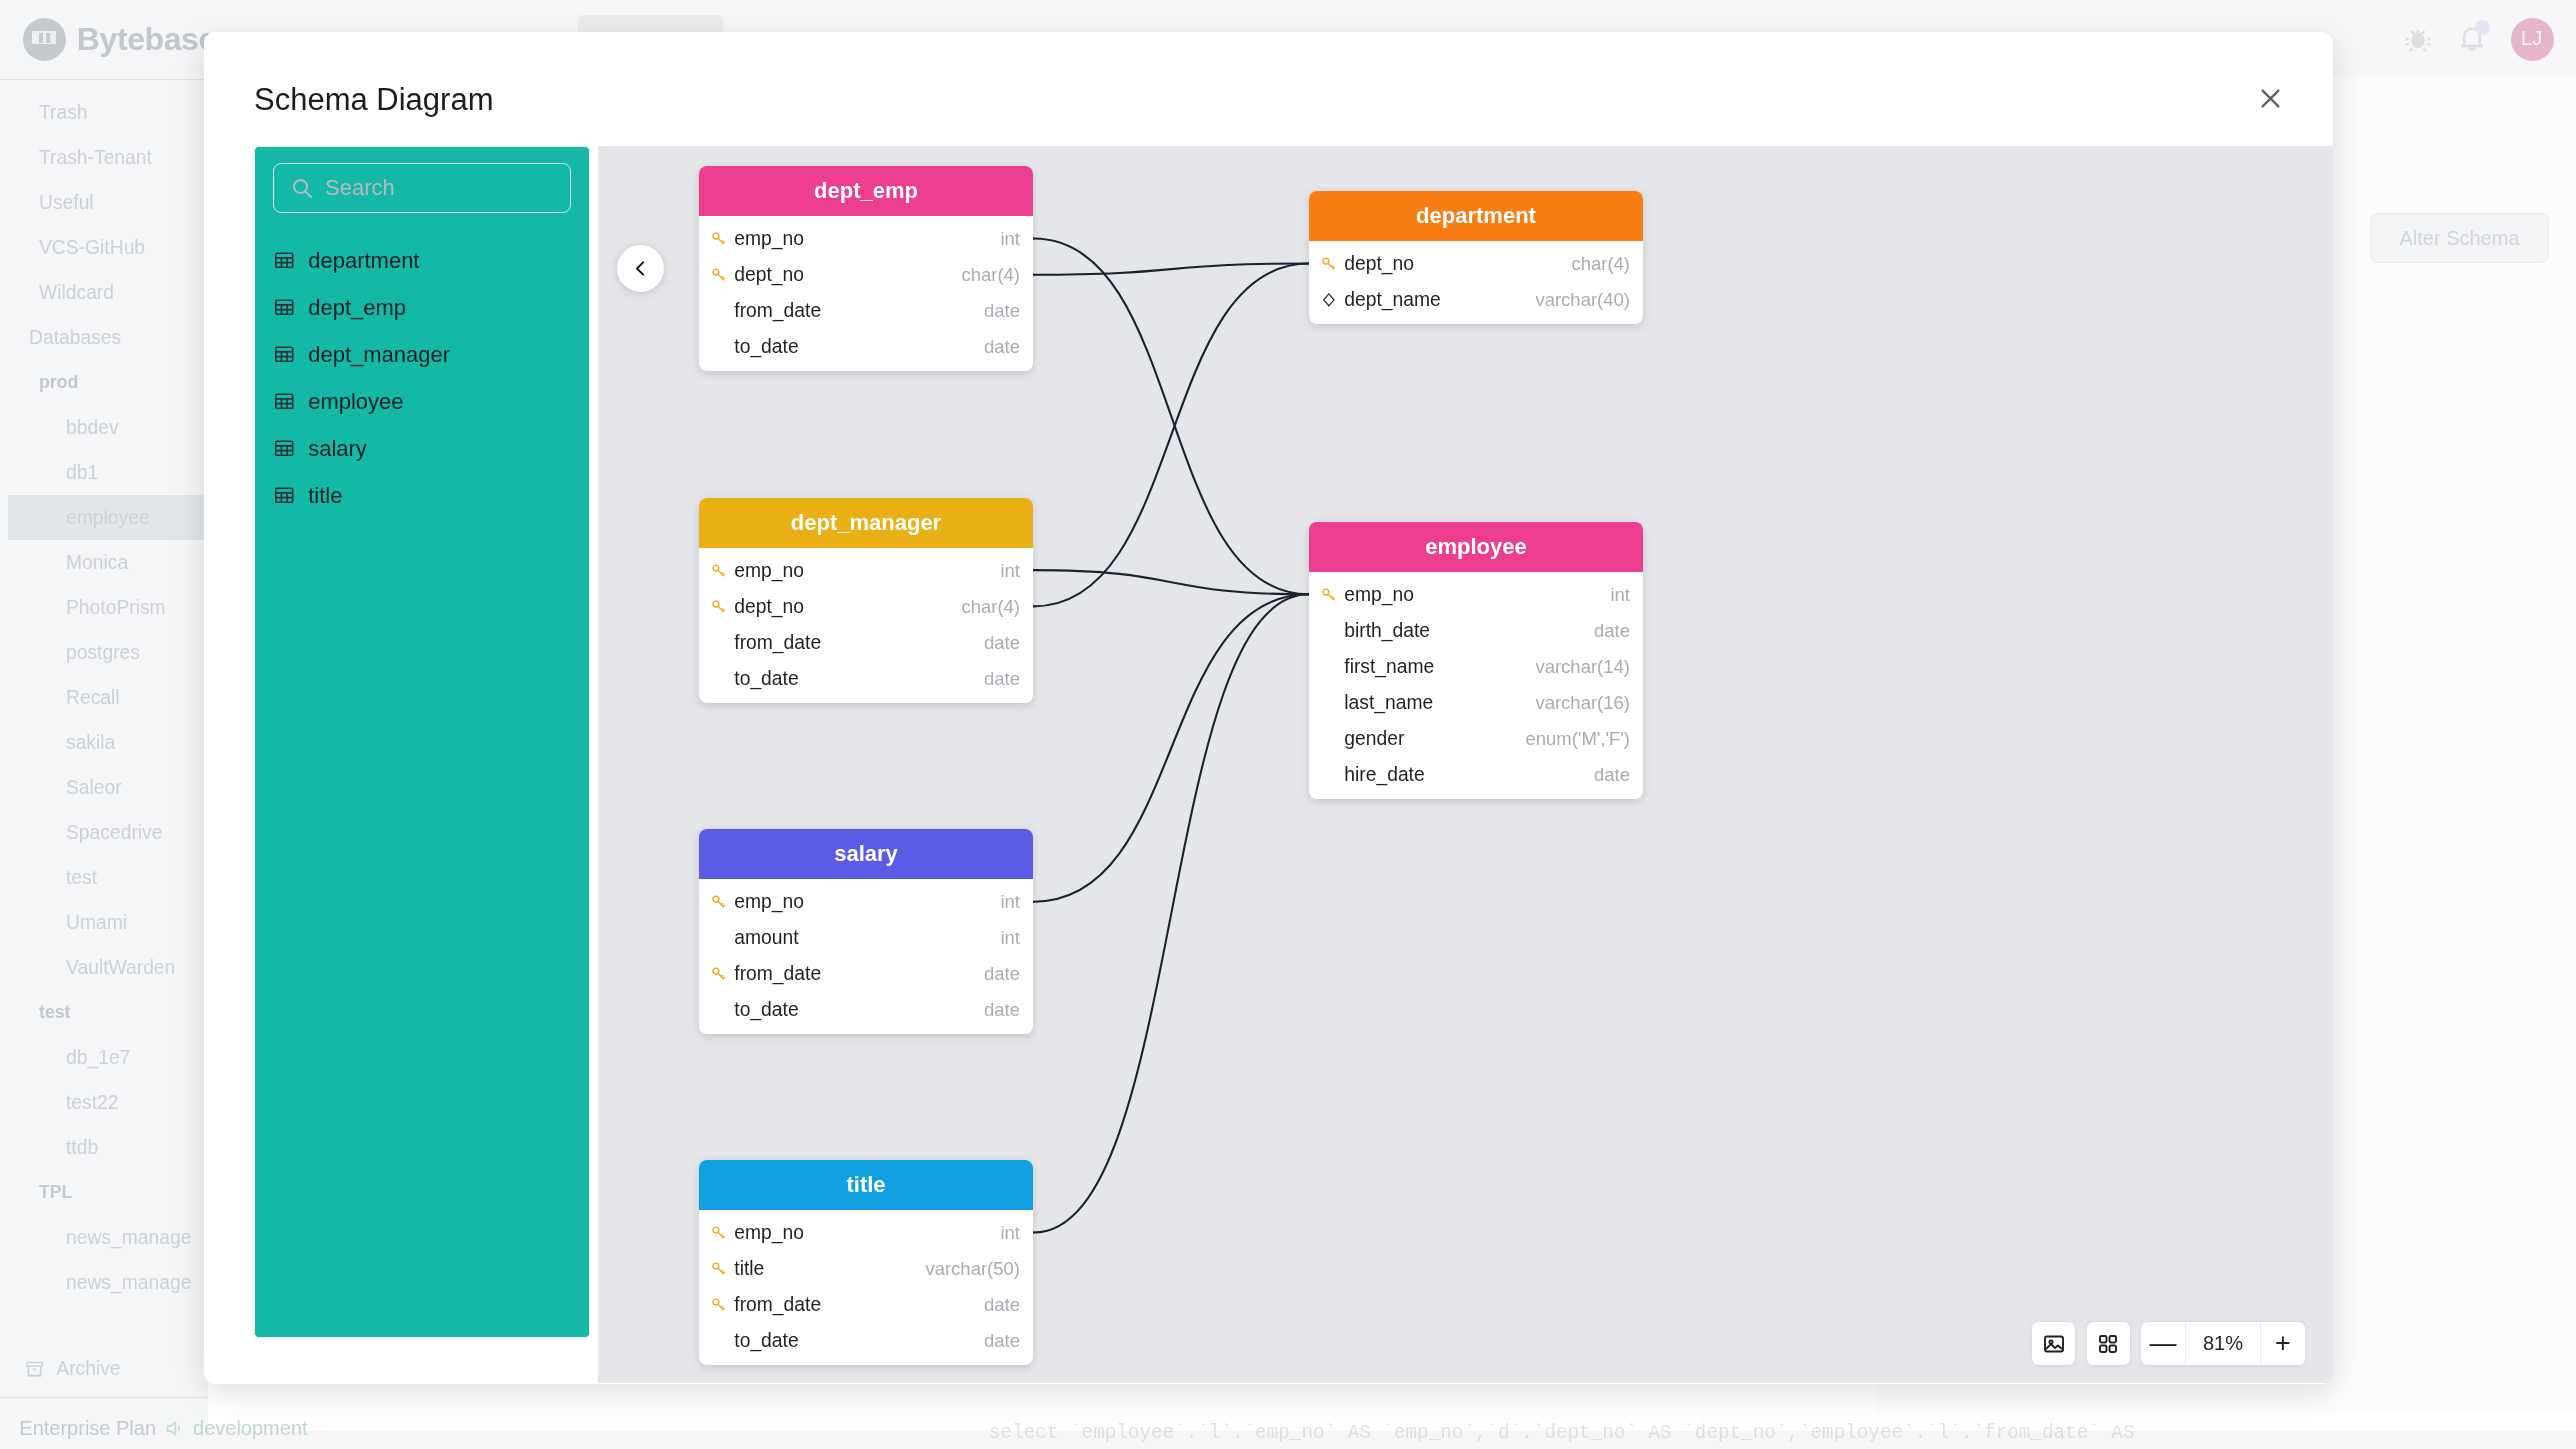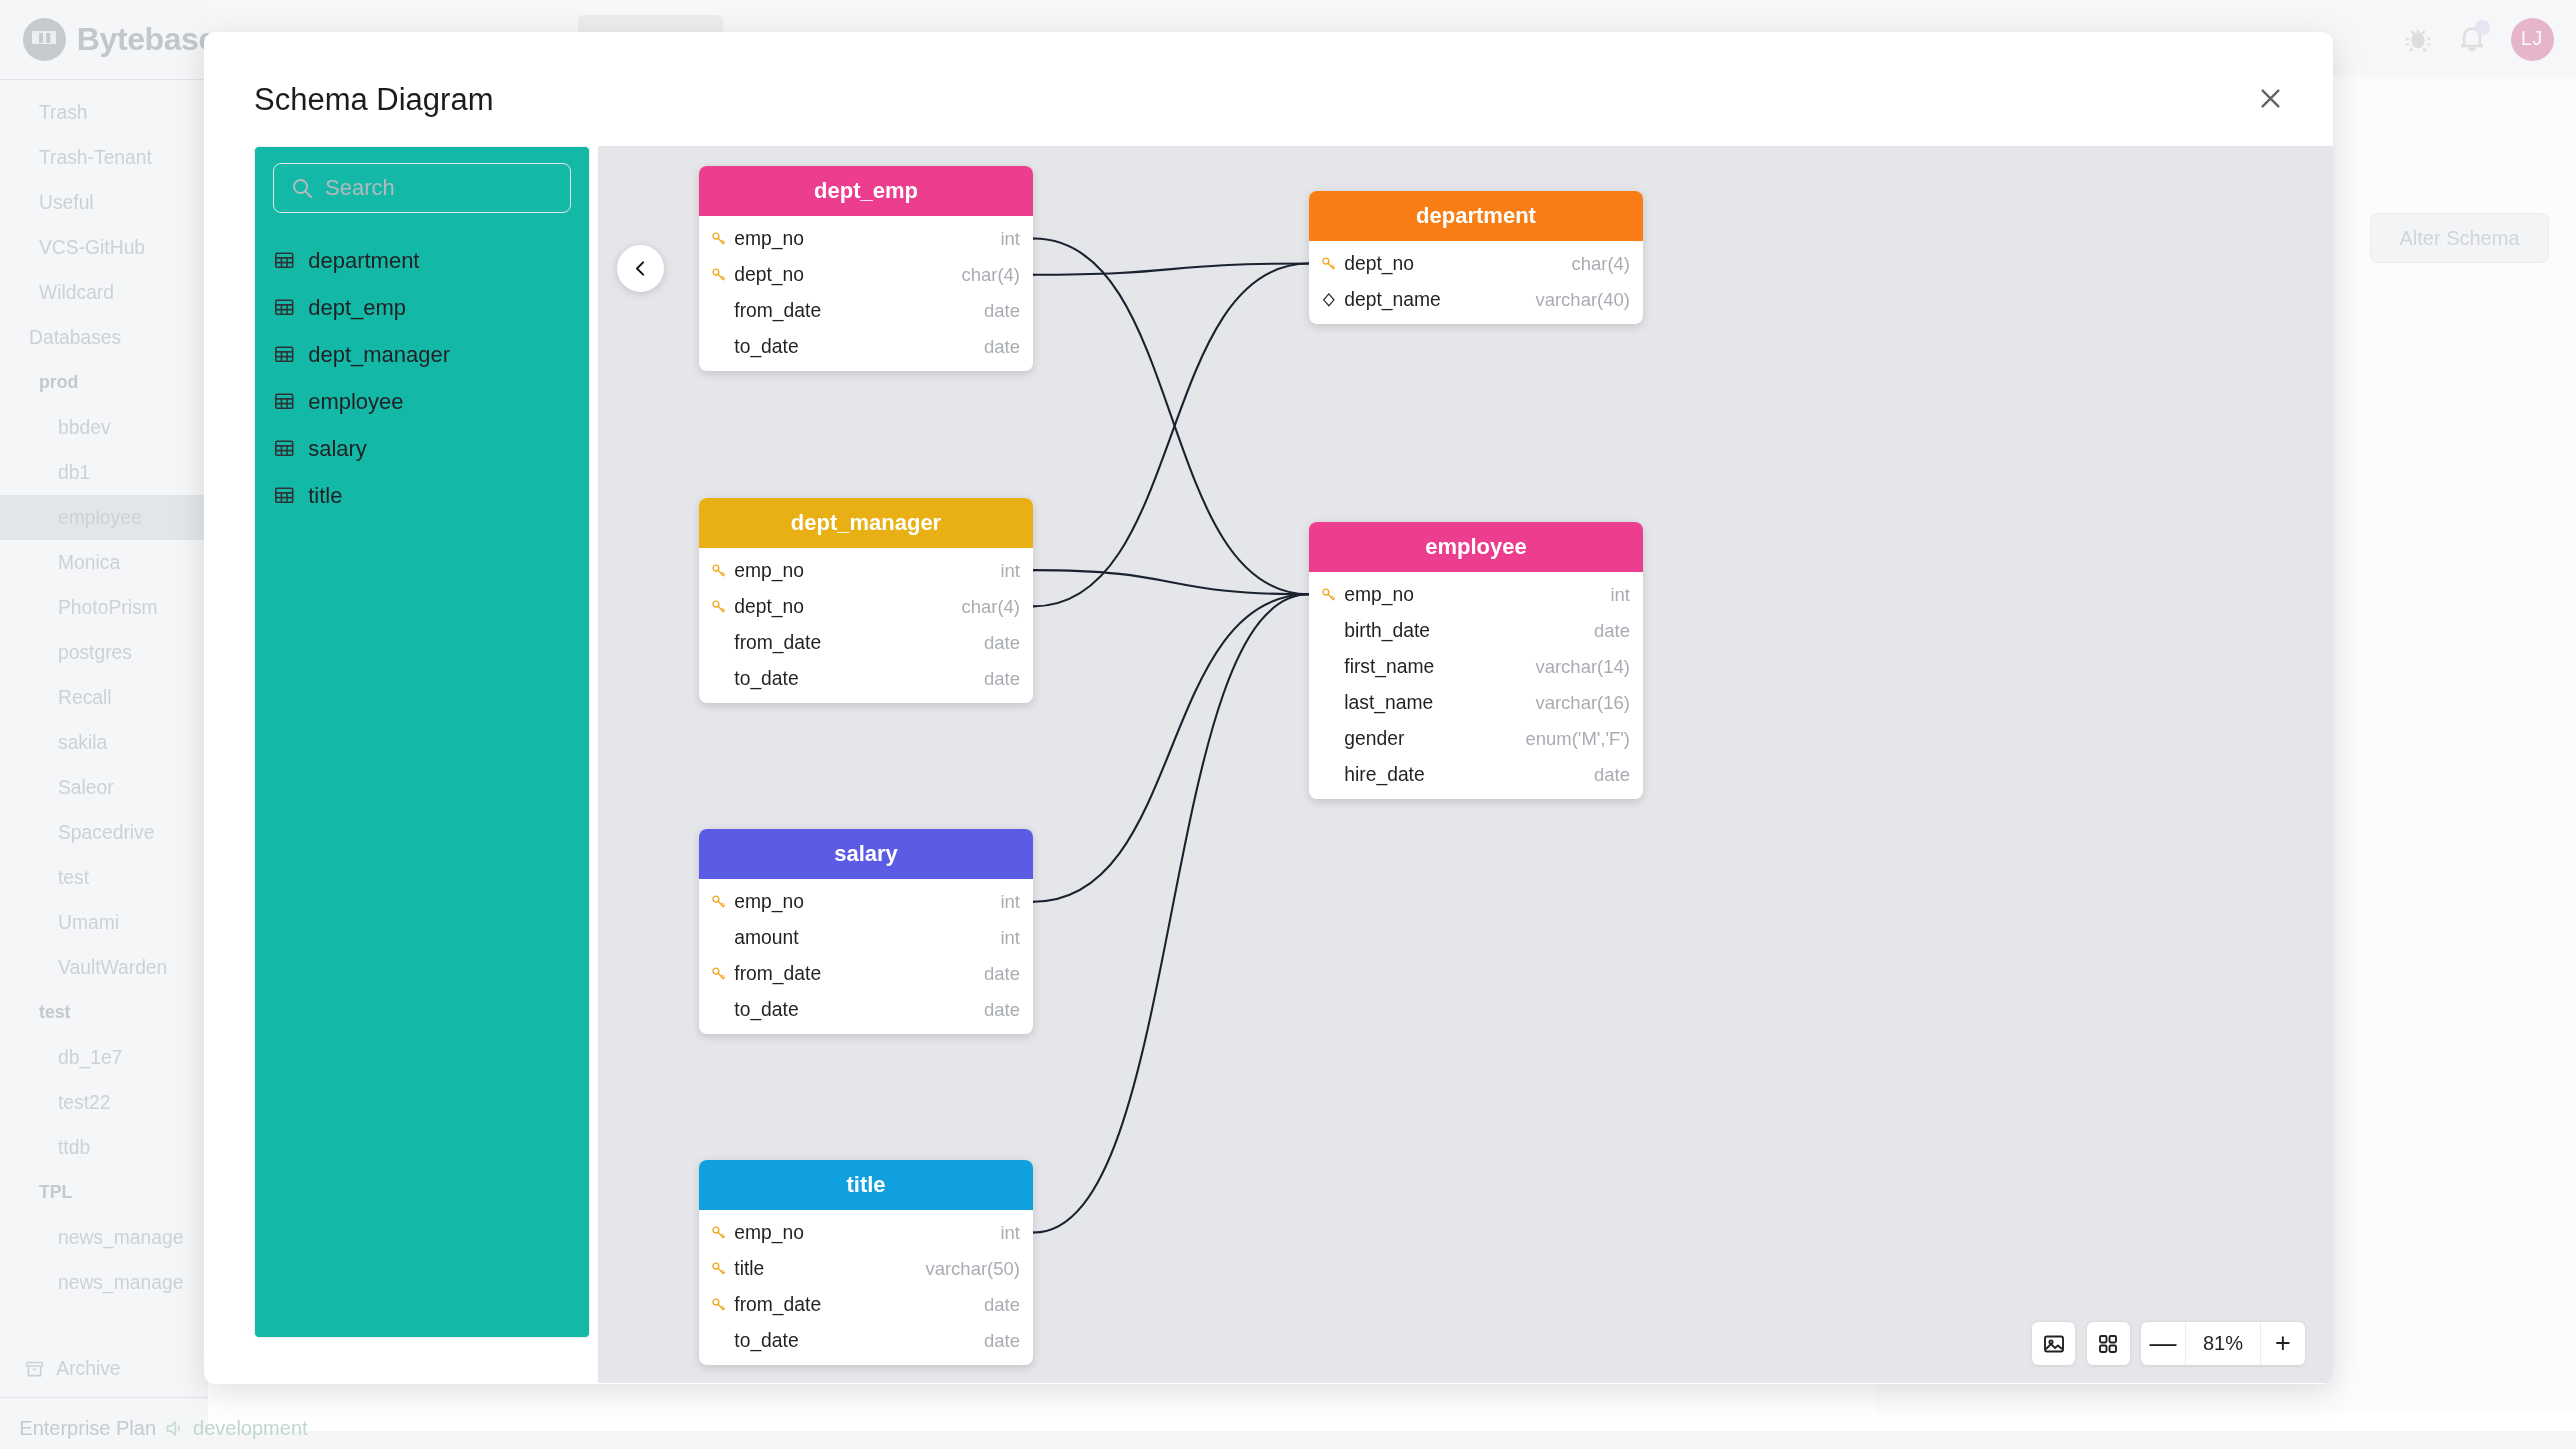--- a/index.html
+++ b/index.html
@@ -47,21 +47,21 @@
     position: absolute; left: 0; top: 79px; width: 208px; height: 0.8px;
     background: #d3d7dc;
   }
   .bg-nav { position: absolute; left: 0; top: 90px; width: 208px; }
   .bg-nav-item {
     height: 45px; display: flex; align-items: center;
     padding-left: 39px; font-size: 19.3px; color: #b4b9bf;
   }
   .bg-nav-item.root { padding-left: 29px; }
   .bg-nav-item.group { font-weight: 700; font-size: 17.7px; color: #a7acb2; padding-left: 39px;}
-  .bg-nav-item.child { padding-left: 58px; }
+  .bg-nav-item.child { padding-left: 58px; margin-left: 8px; }
   .bg-nav-item.selected { background: #d5d9de; }
   .bg-archive {
     position: absolute; left: 24px; bottom: 69px;
     display: flex; align-items: center; gap: 11.3px;
     font-size: 19.3px; color: #b4b9bf;
   }
   .bg-archive svg { width: 21px; height: 21px; }
   .bg-footer {
     position: absolute; left: 0; bottom: 0; width: 208px; height: 52px;
     border-top: 0.8px solid #d3d7dc;
@@ -372,20 +372,21 @@
       <svg class="bg-bell" viewBox="0 0 24 24" fill="none" stroke="currentColor" stroke-width="1.8">
         <path d="M18 16v-5a6 6 0 10-12 0v5l-1 2h14l-1-2z"></path>
           <path d="M10 19a2 2 0 004 0"></path>
       </svg>
       <span class="bg-bell-dot"></span>
     </span>
     <span class="bg-avatar">LJ</span>
   </div>
 
   <div class="bg-alter-btn">Alter Schema</div>
+  <div class="bg-sql">select `employee`.`l`.`emp_no` AS `emp_no`,`d`.`dept_no` AS `dept_no`,`employee`.`l`.`from_date` AS</div>
 </div>
 
 <div id="scrim"></div>
 
 <div id="modal">
 
   <div id="modal-title">Schema Diagram</div>
 
   <div id="close-btn">
     <svg viewBox="0 0 24 24" fill="none" stroke="currentColor" stroke-width="2.1" stroke-linecap="round">

